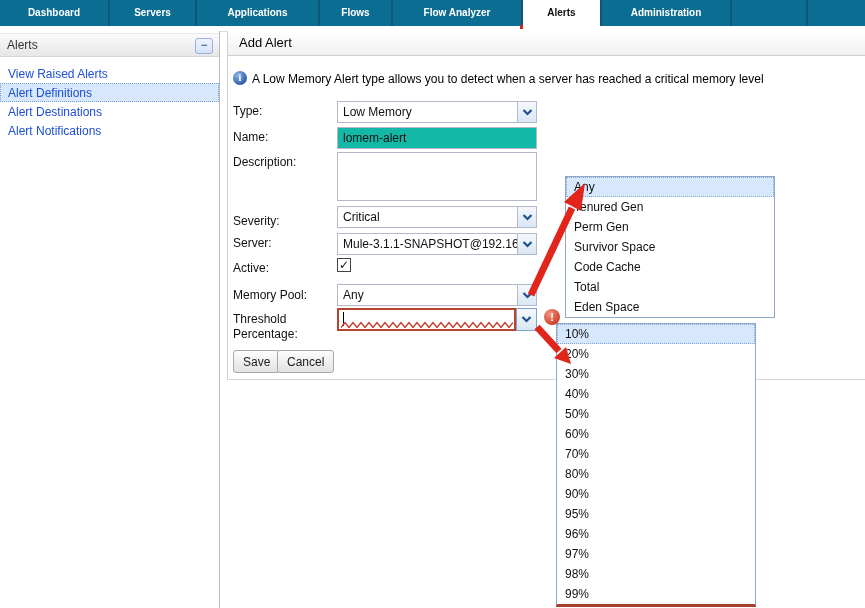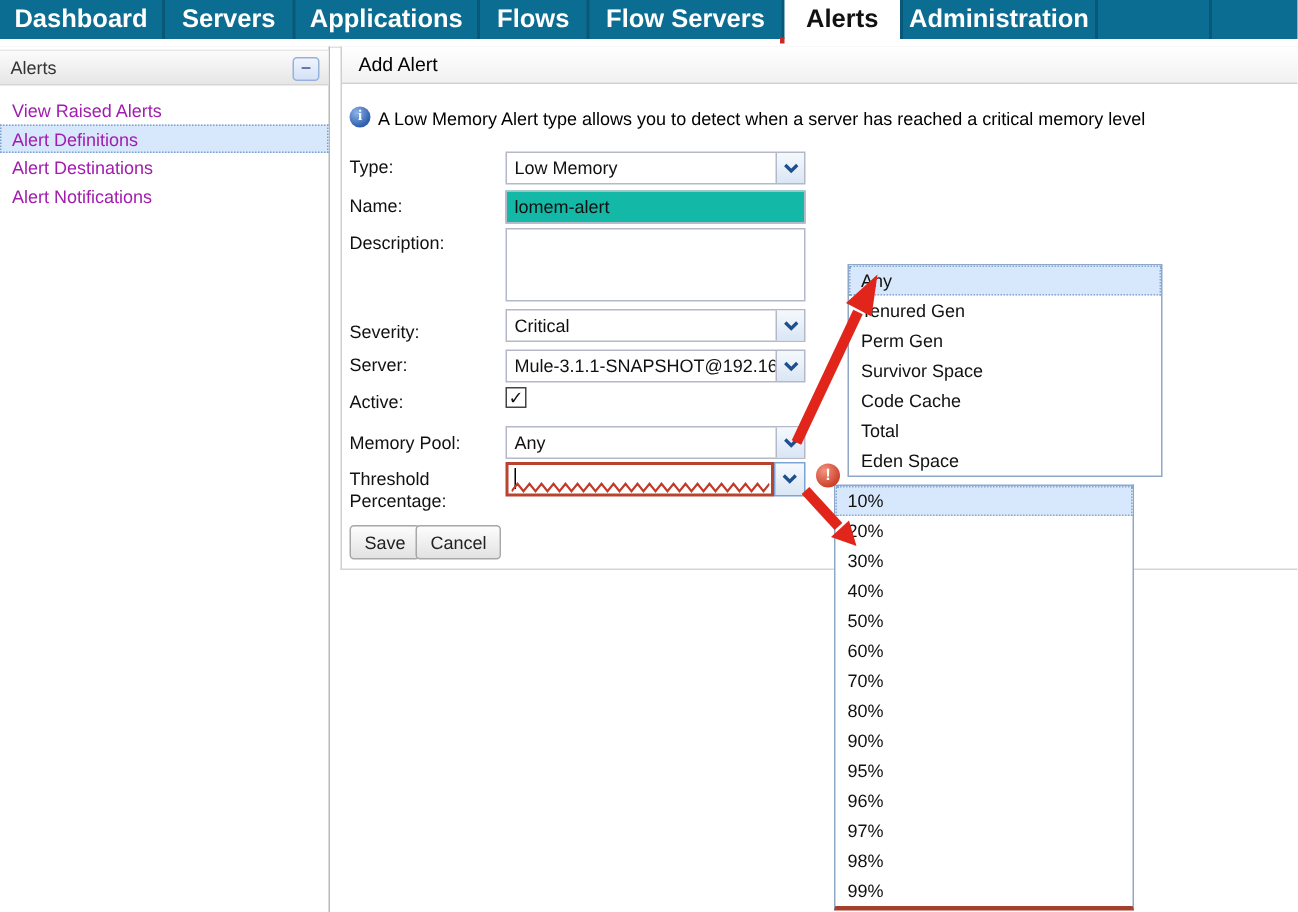--- a/index.html
+++ b/index.html
@@ -9,21 +9,21 @@
     font-family: "Liberation Sans", "DejaVu Sans", sans-serif;
     font-size: 12px;
     background: #fff;
     overflow: hidden;
     color: #111;
   }
   
   .nav { position:absolute; left:0; top:0; width:865px; height:26px; background:#0c6d92; }
   .tab {
     position:absolute; top:0; height:26px; line-height:26px;
-    text-align:center; font-weight:bold; color:#fff; font-size:17px;
+    text-align:center; font-weight:bold; color:#fff; font-size:10px;
     border-right:2px solid #0a5878; cursor:pointer;
   }
   .tab.active { background:#fff; color:#111; border-right:2px solid #0a5878; }
   .nav-divider { position:absolute; top:0; width:2px; height:26px; background:#0a5878; }
   .red-tick { position:absolute; left:520px; top:25px; width:3px; height:4px; background:#c92a21; }
   .content-topline { position:absolute; left:0; top:31px; width:865px; border-top:1px solid #e0e0e0; }
 
   
   .sidebar { position:absolute; left:0; top:31px; width:220px; height:577px; border-right:1px solid #b9b9b9; background:#fff; }
   .sidebar-header {
@@ -31,21 +31,21 @@
     background:linear-gradient(#fbfbfb,#e6e6e6);
     border-top:1px solid #e8e8e8; border-bottom:1px solid #d6d6d6;
     color:#333; padding-left:7px;
   }
   .collapse-btn {
     position:absolute; right:6px; top:4px; width:18px; height:16px;
     background:linear-gradient(#eef4fd,#d4e2f6); border:1px solid #96b2dc; border-radius:3px;
     color:#1a3f7a; font-size:12px; line-height:13px; text-align:center; cursor:pointer;
   }
   .side-items { margin-top:7px; }
-  .side-item { height:19px; line-height:18px; padding-left:7px; border:1px dotted transparent; cursor:pointer; color:#a21caf; }
+  .side-item { height:19px; line-height:18px; padding-left:7px; border:1px dotted transparent; cursor:pointer; color:#1d4ed8; }
   .side-item.selected { background:#d8e8fc; border:1px dotted #7d9fd0; }
 
   
   .panel-left-border { position:absolute; left:227px; top:31px; width:1px; height:349px; background:#cfcfcf; }
   .panel-bottom-border { position:absolute; left:227px; top:379px; width:638px; height:1px; background:#d5d5d5; }
   .panel-header {
     position:absolute; left:228px; top:31px; width:637px; height:25px;
     background:linear-gradient(#ffffff,#f1f1f1); border-bottom:1px solid #cfcfcf;
     font-weight:normal; font-size:13px; line-height:24px; padding-left:11px; color:#000;
   }
@@ -114,21 +114,21 @@
   .arrows { position:absolute; left:0; top:0; z-index:10; pointer-events:none; }
 </style>
 </head>
 <body>
 
 <div class="nav">
   <div class="tab" style="left:0;width:110px">Dashboard</div>
   <div class="tab" style="left:197px;width:123px">Applications</div>
   <div class="tab" style="left:110px;width:87px">Servers</div>
   <div class="tab" style="left:320px;width:73px">Flows</div>
-  <div class="tab" style="left:393px;width:130px">Flow Servers</div>
+  <div class="tab" style="left:393px;width:130px">Flow Analyzer</div>
   <div class="tab active" style="left:523px;width:79px">Alerts</div>
   <div class="tab" style="left:602px;width:130px">Administration</div>
   <div class="nav-divider" style="left:806px"></div>
 </div>
 <div class="red-tick"></div>
 <div class="content-topline"></div>
 
 <div class="sidebar">
   <div class="sidebar-header">
     <span>Alerts</span>

